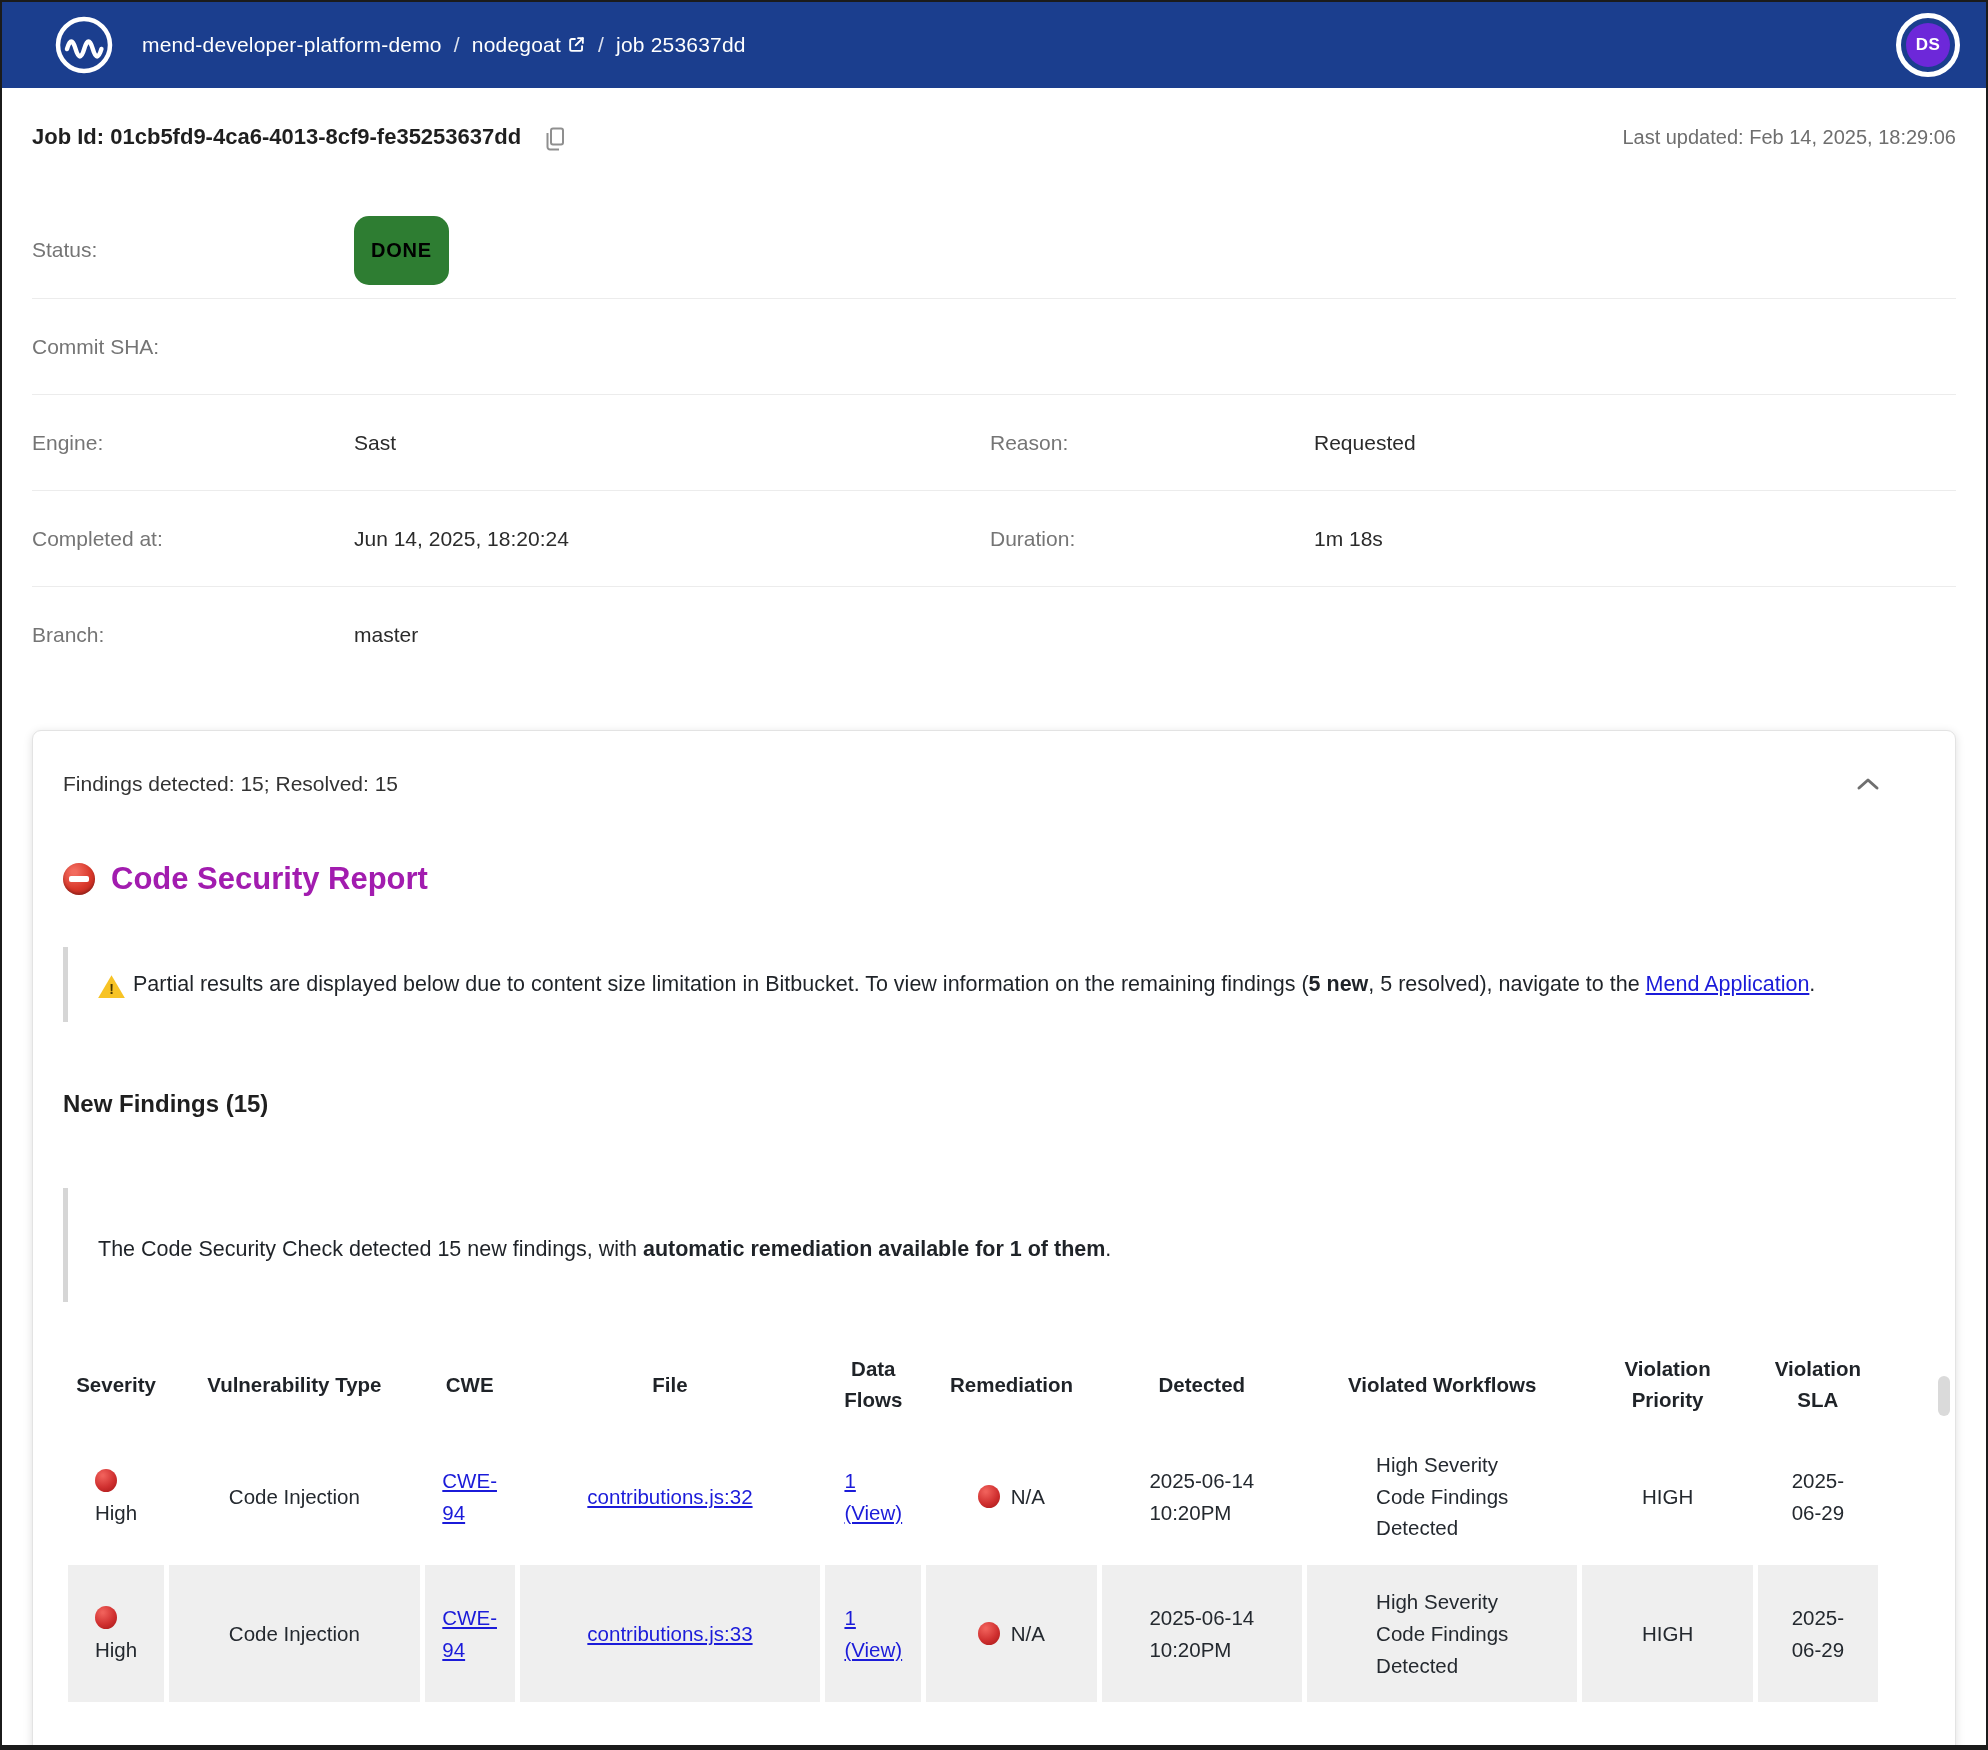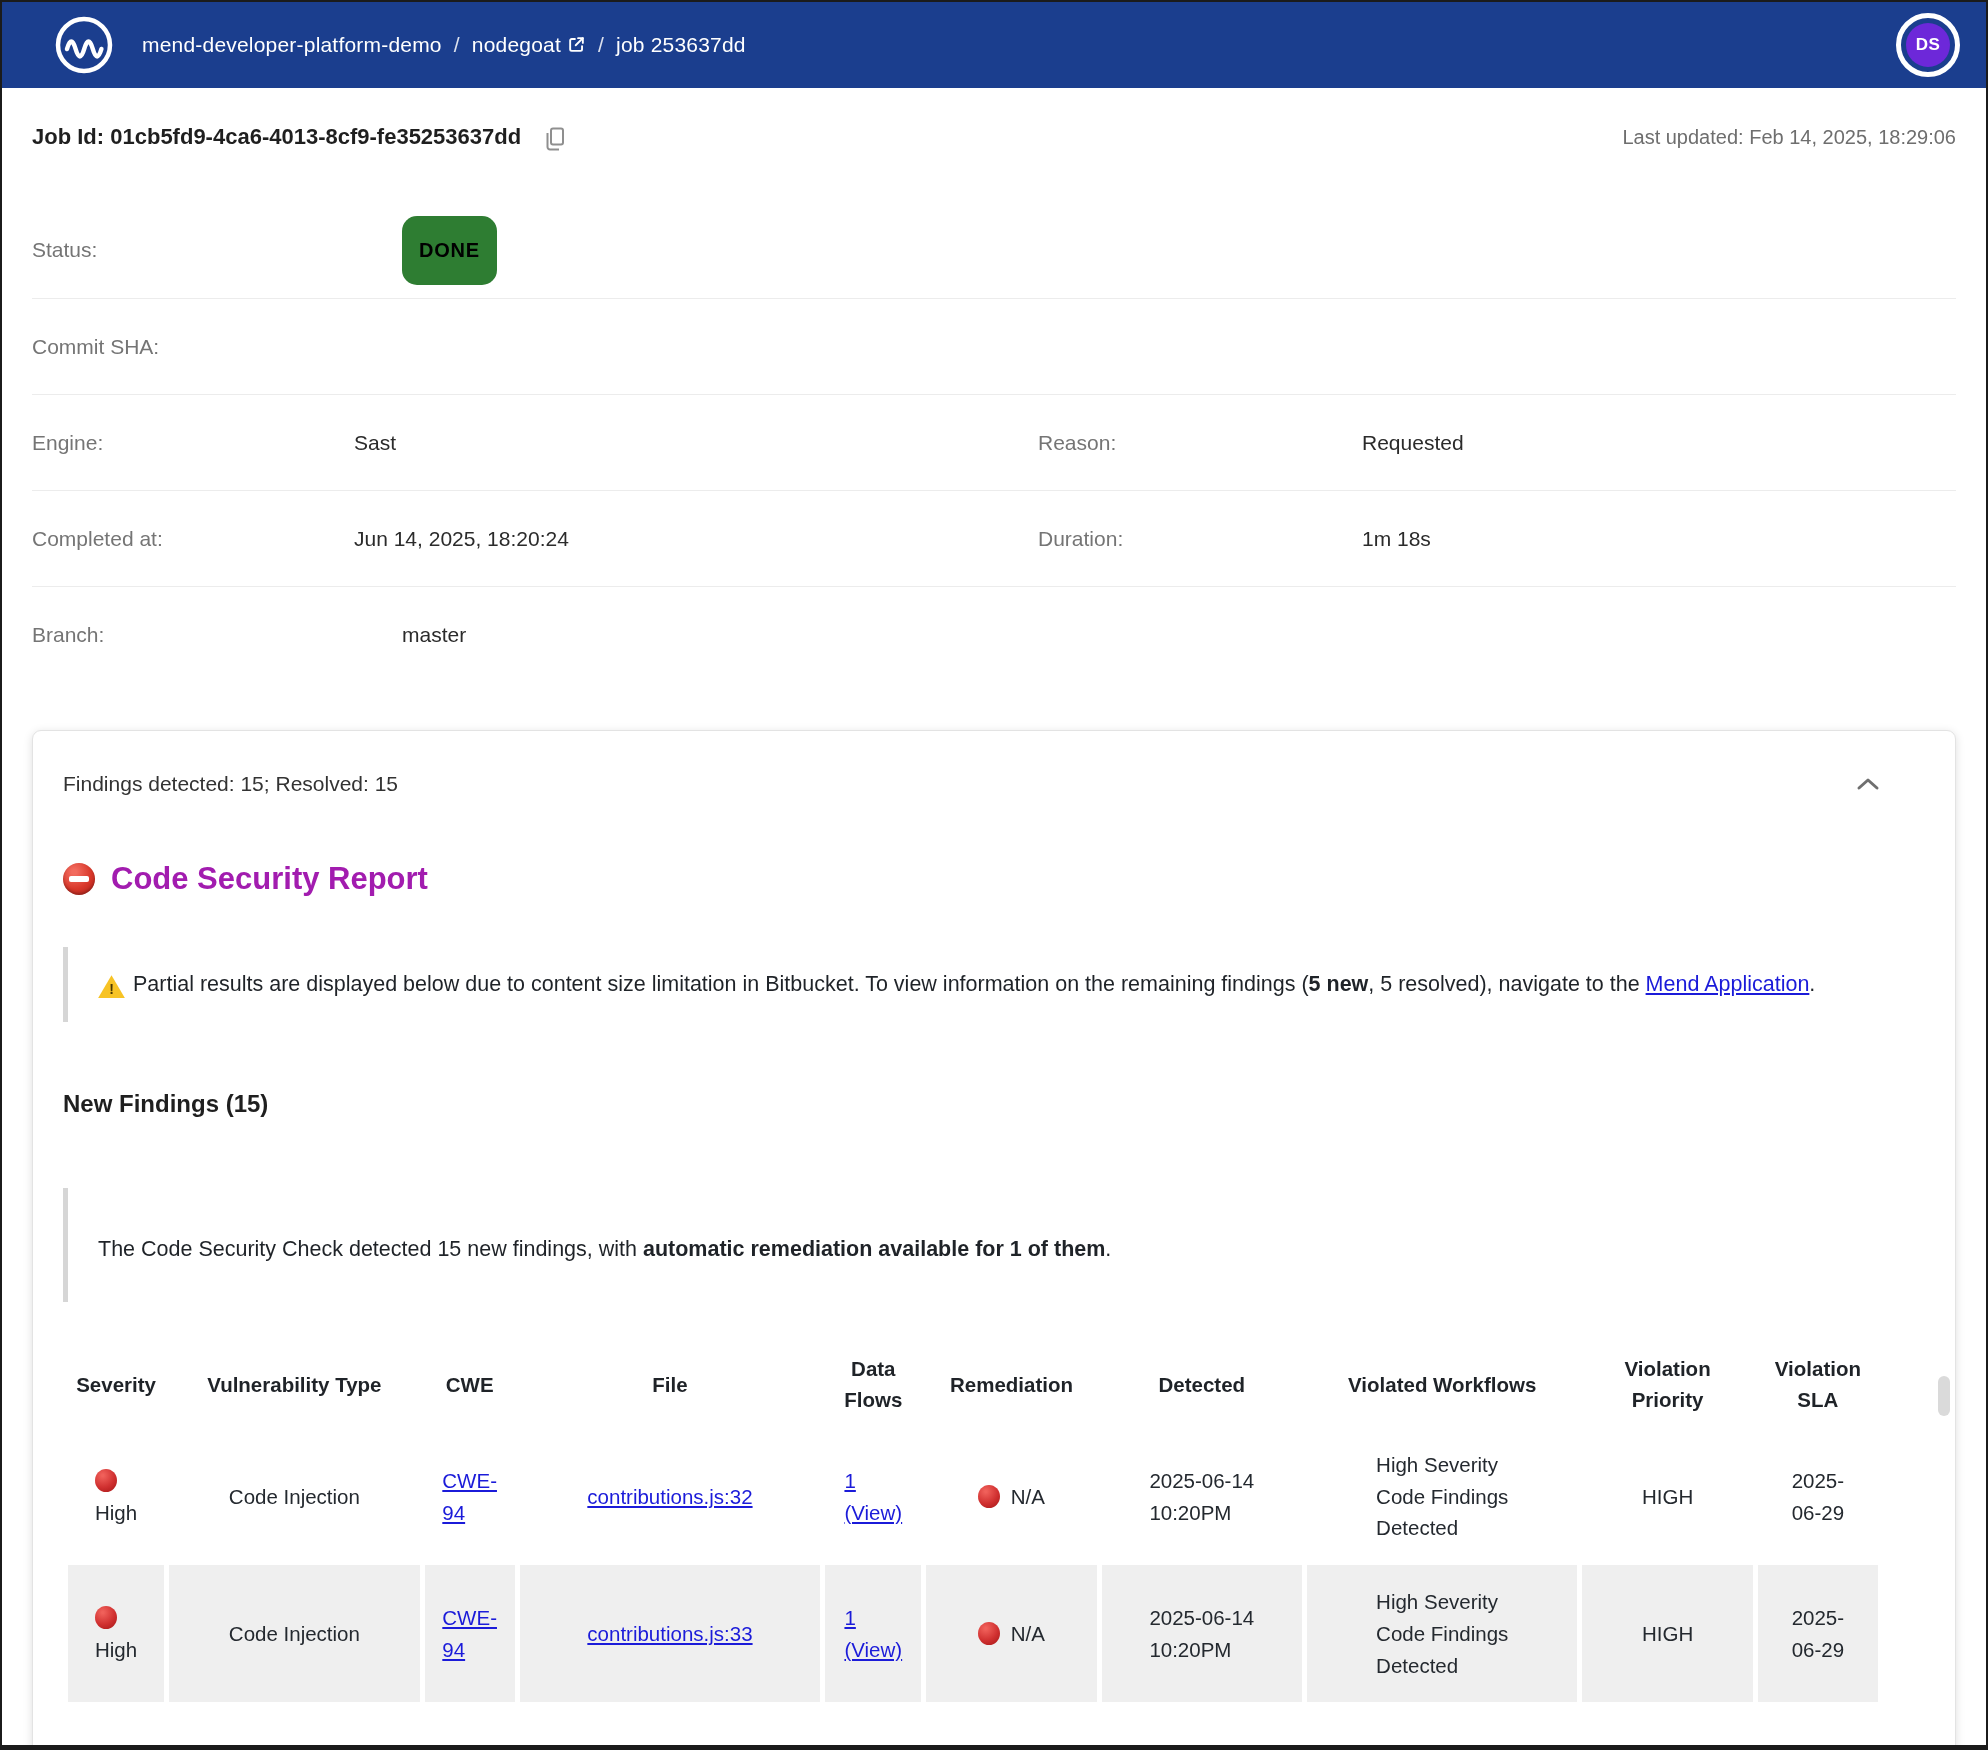--- a/index.html
+++ b/index.html
@@ -33,21 +33,21 @@
   }
 
   
   .details { padding:0 30px; }
   .jobid-row { display:flex; justify-content:space-between; align-items:flex-start; margin:36px 0 0; height:78px; }
   .jobid-left { display:flex; gap:20px; }
   .jobid-text { font-size:22px; font-weight:700; color:#1f1f1f; }
   .copy-btn { background:none; border:none; cursor:pointer; padding:2px; line-height:0; }
   .last-updated { font-size:20px; color:#6e6e6e; padding-top:2px; }
 
-  .detail-row { display:flex; align-items:center; min-height:96px;gap:48px; }
+  .detail-row { display:flex; align-items:center; min-height:96px; }
   .detail-row + .detail-row { border-top:1px solid #ececec; }
   .dlabel { flex:0 0 322px; font-size:21px; color:#757575; }
   .dvalue { flex:1 1 auto; font-size:21px; color:#2b2b2b; }
   .pair-left  { flex:0 0 958px; display:flex; align-items:center; }
   .pair-left .dvalue { flex:0 0 636px; }
   .pair-right { flex:1 1 auto; display:flex; align-items:center; }
   .pair-right .dlabel { flex:0 0 324px; }
 
   .badge-done {
     display:inline-block; background:#2e7d32; color:#000000; font-size:20px; font-weight:700;

